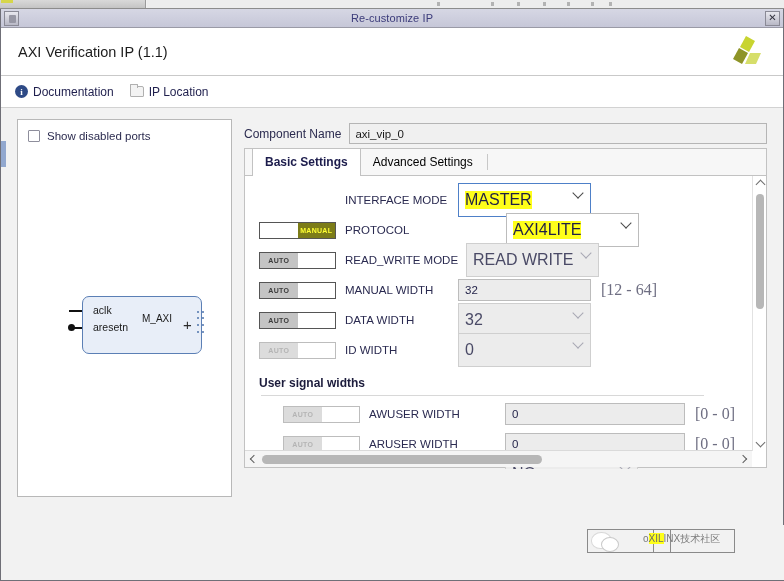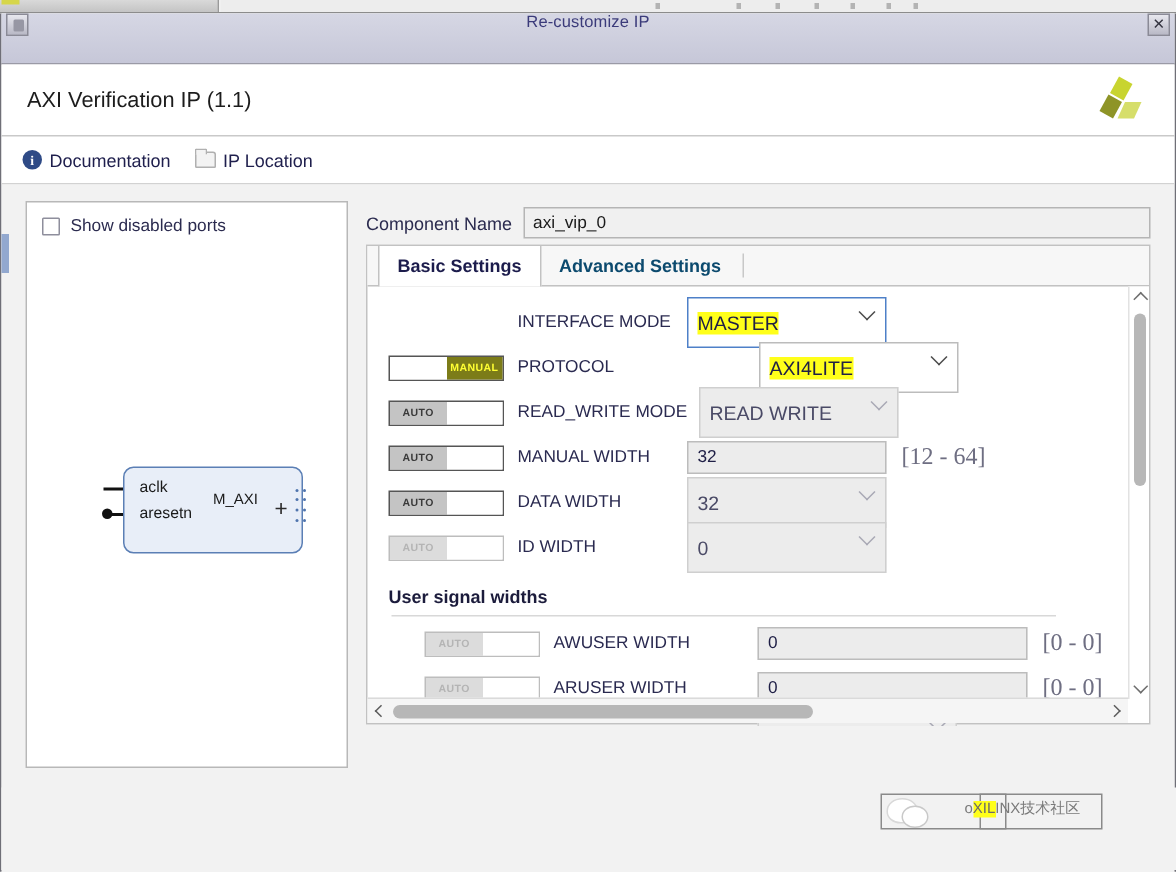--- a/index.html
+++ b/index.html
@@ -39,24 +39,24 @@
   #dialog {
     position: absolute; left: 0; top: 9px; width: 784px; height: 572px;
     background: #ffffff;
     border: 1px solid #6f6f77;
     border-top: none;
   }
 
   
   #titlebar {
     position: relative;
-    height: 34px;
+    height: 19px;
     background: linear-gradient(#d6d7e4, #c6c7d8);
     border-bottom: 1px solid #9a9aa6;
-    display: flex; 
+    display: flex; align-items: center;
   }
   #titlebar .tb-icon {
     width: 15px; height: 15px; margin-left: 3px;
     background: linear-gradient(#e7e7ee, #b9b9c6);
     border: 1px solid #8a8a96;
     position: relative;
   }
   #titlebar .tb-icon::after {
     content: ""; position: absolute; left: 4px; top: 3px;
     width: 7px; height: 8px;
@@ -253,21 +253,21 @@
     cursor: pointer;
   }
   .tab.active {
     background: #ffffff;
     color: #1c1c4c; font-weight: bold;
     border-left: 1px solid #c2c2c2;
     border-right: 1px solid #c2c2c2;
     margin-bottom: -1px;
     padding-bottom: 1px;
   }
-  .tab.inactive { color: #0c4a6e; font-weight: bold; }
+  .tab.inactive { color: #000000; font-weight: normal; }
   .tab-sep {
     width: 1px; height: 16px; background: #c8c8c8; align-self: center;
     margin: 0 2px;
   }
 
   
   #form-area {
     position: absolute; left: 0; top: 27px;
     width: 100%; height: 293px;
     overflow: hidden;
@@ -316,21 +316,21 @@
     position: absolute;
     display: flex; align-items: center;
   }
 
   .combo {
     width: 133px; height: 34px;
     border: 1px solid #bcbcbc;
     background: #ffffff;
     display: flex; align-items: center;
     padding-left: 6px;
-    font-size: 13px; color: #1f1f46;
+    font-size: 16px; color: #1f1f46;
     position: relative;
     cursor: pointer;
   }
   .combo.focused { border: 1.5px solid #4e80c8; }
   .combo.disabled { background: #ececec; color: #4a4a66; border-color: #cfcfcf; }
   .combo .chev {
     position: absolute; right: 8px; top: 5px;
     width: 8px; height: 8px;
     border-left: 1.4px solid #4a4a4a;
     border-bottom: 1.4px solid #4a4a4a;

